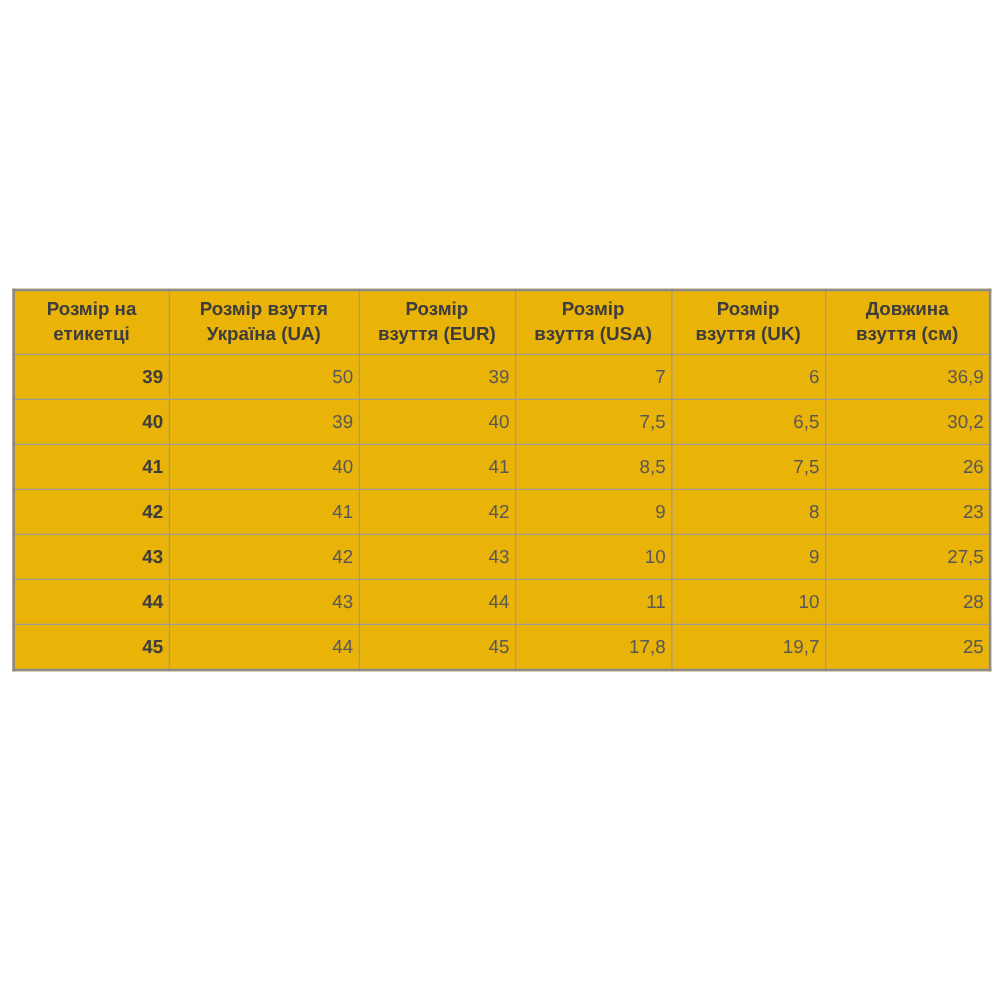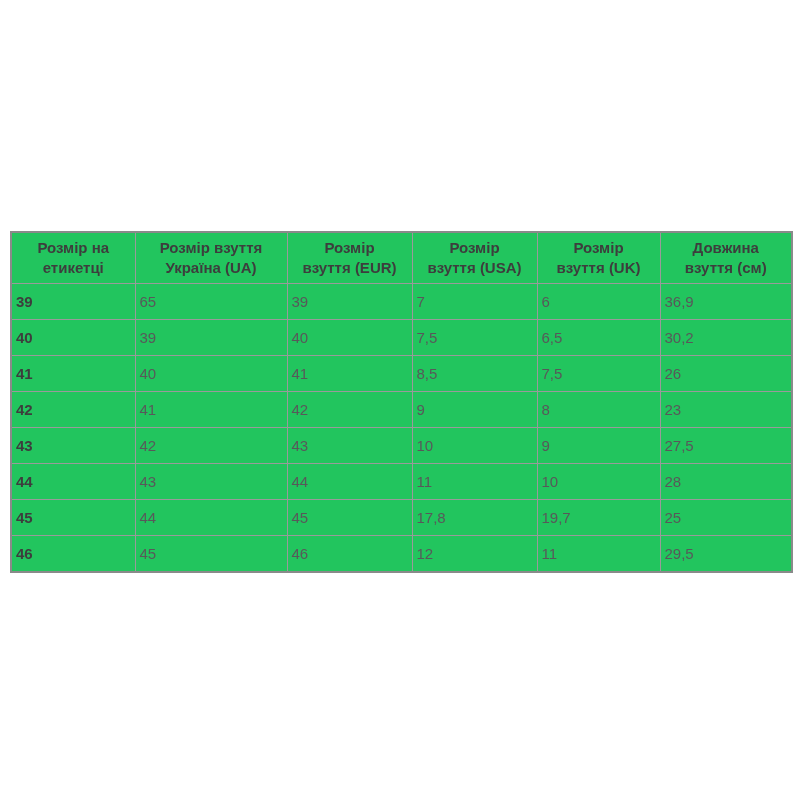--- a/index.html
+++ b/index.html
@@ -17,21 +17,21 @@
     height: 800px;
     background: #ffffff;
   }
   table.size-table {
     position: absolute;
     left: 10px;
     top: 231px;
     width: 781px;
     table-layout: fixed;
     border-collapse: collapse;
-    background: #22c55e;
+    background: #eab308;
   }
   table.size-table, table.size-table th, table.size-table td {
     border: 1px solid #9a9a9a;
   }
   table.size-table {
     border: 2px solid #8a8a8a;
   }
   table.size-table th {
     height: 50px;
     font-size: 15px;
@@ -41,21 +41,21 @@
     vertical-align: middle;
     white-space: pre-line;
     line-height: 20px;
     padding: 0 4px;
   }
   table.size-table td {
     height: 35px;
     font-size: 15px;
     font-weight: normal;
     color: #58585a;
-    text-align: left;
+    text-align: right;
     vertical-align: middle;
     padding: 0 4px;
   }
   table.size-table td.first-col {
     font-weight: bold;
     color: #3d3d3d;
   }
   col.c0 { width: 124px; }
   col.c1 { width: 152px; }
   col.c2 { width: 125px; }
@@ -88,21 +88,21 @@
 взуття (USA)</th>
           <th>Розмір
 взуття (UK)</th>
           <th>Довжина
 взуття (см)</th>
         </tr>
     </thead>
     <tbody id="table-body">
         <tr>
           <td class="first-col">39</td>
-          <td>65</td>
+          <td>50</td>
           <td>39</td>
           <td>7</td>
           <td>6</td>
           <td>36,9</td>
         </tr>
         <tr>
           <td class="first-col">40</td>
           <td>39</td>
           <td>40</td>
           <td>7,5</td>
@@ -142,23 +142,15 @@
           <td>28</td>
         </tr>
         <tr>
           <td class="first-col">45</td>
           <td>44</td>
           <td>45</td>
           <td>17,8</td>
           <td>19,7</td>
           <td>25</td>
         </tr>
-        <tr>
-          <td class="first-col">46</td>
-          <td>45</td>
-          <td>46</td>
-          <td>12</td>
-          <td>11</td>
-          <td>29,5</td>
-        </tr>
       </tbody>
   </table>
 </div>
 
 </body></html>

